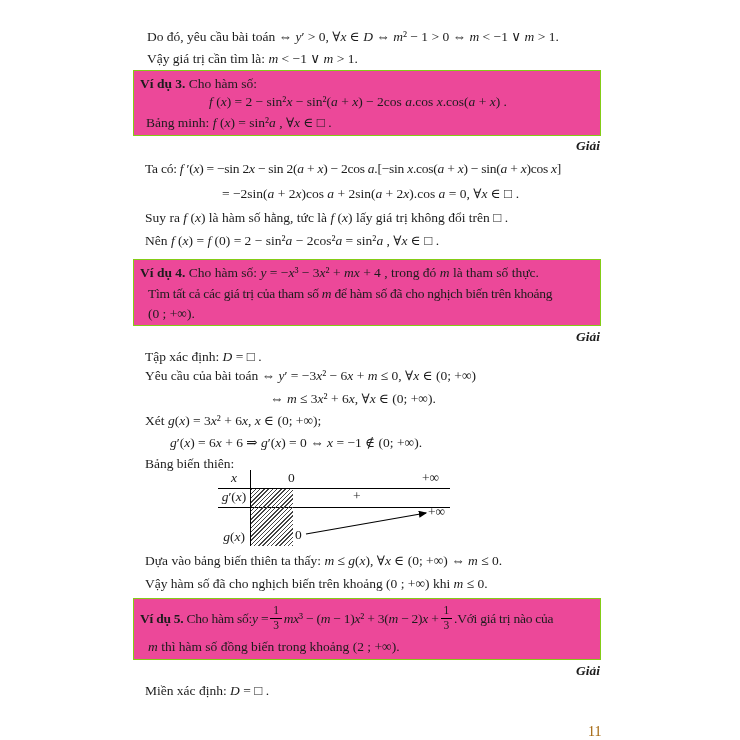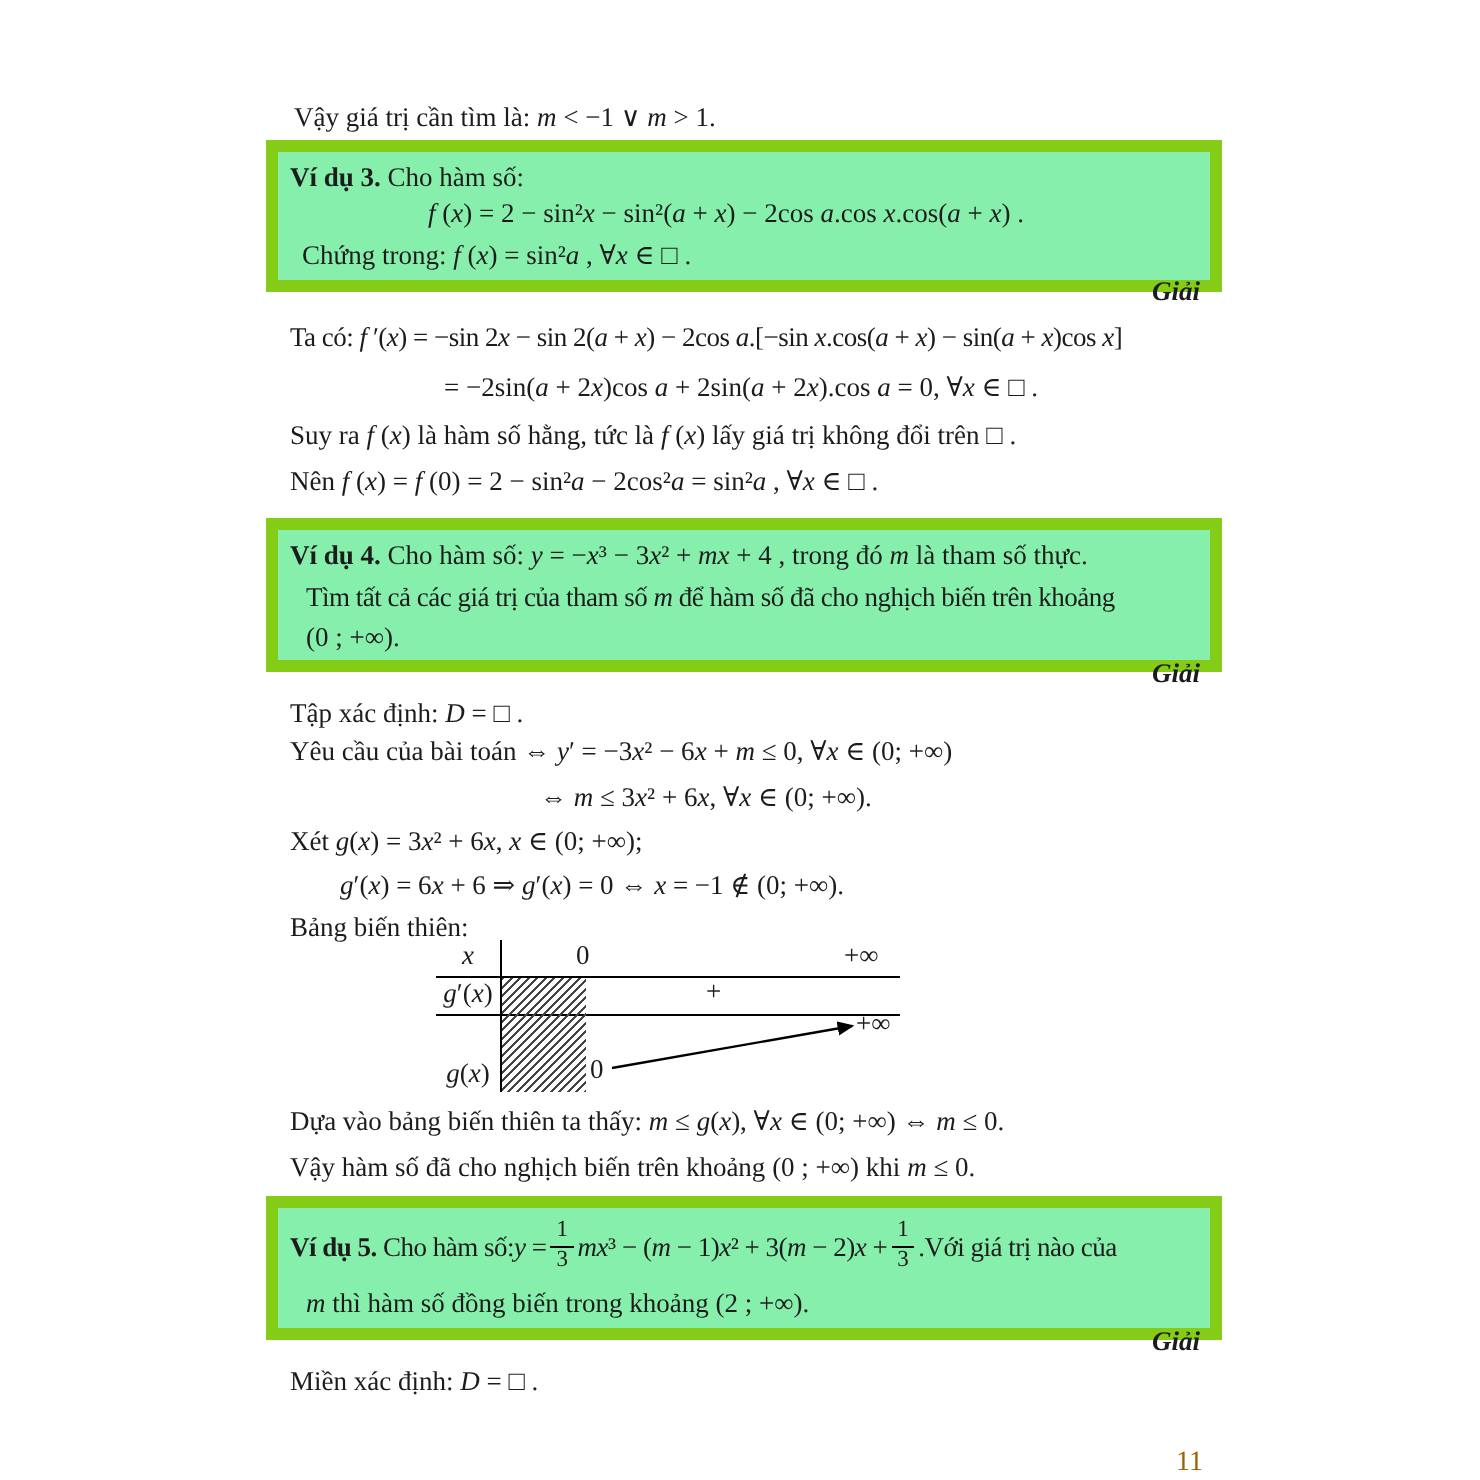--- a/index.html
+++ b/index.html
@@ -7,21 +7,21 @@
     position:relative;width:740px;height:740px;background:#ffffff;
     font-family:"Liberation Serif","DejaVu Serif",serif;
     font-size:13.5px;color:#1c1c1c;overflow:hidden;
   }
   .line{position:absolute;white-space:nowrap;line-height:19px;}
   .math i{font-style:italic;}
   .bold{font-weight:bold;}
   .tight{letter-spacing:-0.25px;}
   .center-col{position:absolute;left:133px;width:467px;text-align:right;}
   .giai{font-weight:bold;font-style:italic;}
-  .exbox{position:absolute;left:133px;width:466px;border:6px solid #84cc16;background:#86efac;overflow:hidden;}
+  .exbox{position:absolute;left:133px;width:466px;border:1px solid #84cc16;background:#ec4899;overflow:hidden;}
   .exbox .line{line-height:19px;}
   
   .frac{display:inline-flex;flex-direction:column;align-items:center;font-size:11.5px;line-height:1.15;margin:0 2px;vertical-align:middle;}
   .frac .num{display:block;border-bottom:1px solid #000;padding:0 3px;}
   .frac .den{display:block;padding:0 3px;}
   .flexline{display:flex;align-items:center;}
   
   .bbt{position:absolute;left:218px;top:470px;width:240px;height:76px;}
   .bbt span{position:absolute;white-space:nowrap;}
   .bbt .vline{position:absolute;left:32px;top:0;width:1px;height:76px;background:#000;}
@@ -40,26 +40,27 @@
   .bbt .gmin{left:77px;top:57px;}
   .bbt .gmax{left:210px;top:34px;}
   .bbt svg{position:absolute;left:85px;top:38px;}
   .pagenum{position:absolute;left:588px;top:724px;font-size:14px;color:#a16207;}
 </style>
 </head>
 <body>
 
 <div class="page">
 
+  <div class="line" style="top:27px;left:147px;"><span>Do đó, yêu cầu bài toán </span><span class="math">⇔ <i>y</i>′ &gt; 0, ∀<i>x</i> ∈ <i>D</i> ⇔ <i>m</i>² − 1 &gt; 0  ⇔ <i>m</i> &lt; −1 ∨ <i>m</i> &gt; 1.</span></div>
   <div class="line" style="top:49px;left:147px;"><span>Vậy giá trị cần tìm là: </span><span class="math"><i>m</i> &lt; −1 ∨ <i>m</i> &gt; 1.</span></div>
 
   <div class="exbox" style="top:70px;height:64px;">
     <div class="line" style="top:3px;left:6px;"><span class="bold">Ví dụ  3.</span><span>&nbsp;Cho hàm số:</span></div>
     <div class="line math" style="top:21px;left:75px;"><i>f</i> (<i>x</i>) = 2 − sin²<i>x</i> − sin²(<i>a</i> + <i>x</i>) − 2cos <i>a</i>.cos <i>x</i>.cos(<i>a</i> + <i>x</i>) .</div>
-    <div class="line" style="top:42px;left:12px;"><span>Chứng trong: </span><span class="math"><i>f</i> (<i>x</i>) = sin²<i>a</i> , ∀<i>x</i> ∈ □ .</span></div>
+    <div class="line" style="top:42px;left:12px;"><span>Bảng minh: </span><span class="math"><i>f</i> (<i>x</i>) = sin²<i>a</i> , ∀<i>x</i> ∈ □ .</span></div>
   </div>
 
   <div class="center-col giai" style="top:138px;">Giải</div>
 
   <div class="line tight" style="top:159px;left:145px;"><span>Ta có: </span><span class="math"><i>f</i> ′(<i>x</i>) = −sin 2<i>x</i> − sin 2(<i>a</i> + <i>x</i>) − 2cos <i>a</i>.[−sin <i>x</i>.cos(<i>a</i> + <i>x</i>) − sin(<i>a</i> + <i>x</i>)cos <i>x</i>]</span></div>
   <div class="line math" style="top:184px;left:222px;">= −2sin(<i>a</i> + 2<i>x</i>)cos <i>a</i> + 2sin(<i>a</i> + 2<i>x</i>).cos <i>a</i> = 0, ∀<i>x</i> ∈ □ .</div>
   <div class="line" style="top:208px;left:145px;text-align:right;"><span>Suy ra </span><span class="math"><i>f</i> (<i>x</i>)</span><span> là hàm số hằng, tức là </span><span class="math"><i>f</i> (<i>x</i>)</span><span> lấy giá trị không đổi trên □ .</span></div>
   <div class="line" style="top:231px;left:145px;"><span>Nên </span><span class="math"><i>f</i> (<i>x</i>) = <i>f</i> (0) = 2 − sin²<i>a</i> − 2cos²<i>a</i> = sin²<i>a</i> , ∀<i>x</i> ∈ □ .</span></div>
 
   <div class="exbox" style="top:259px;height:65px;">

